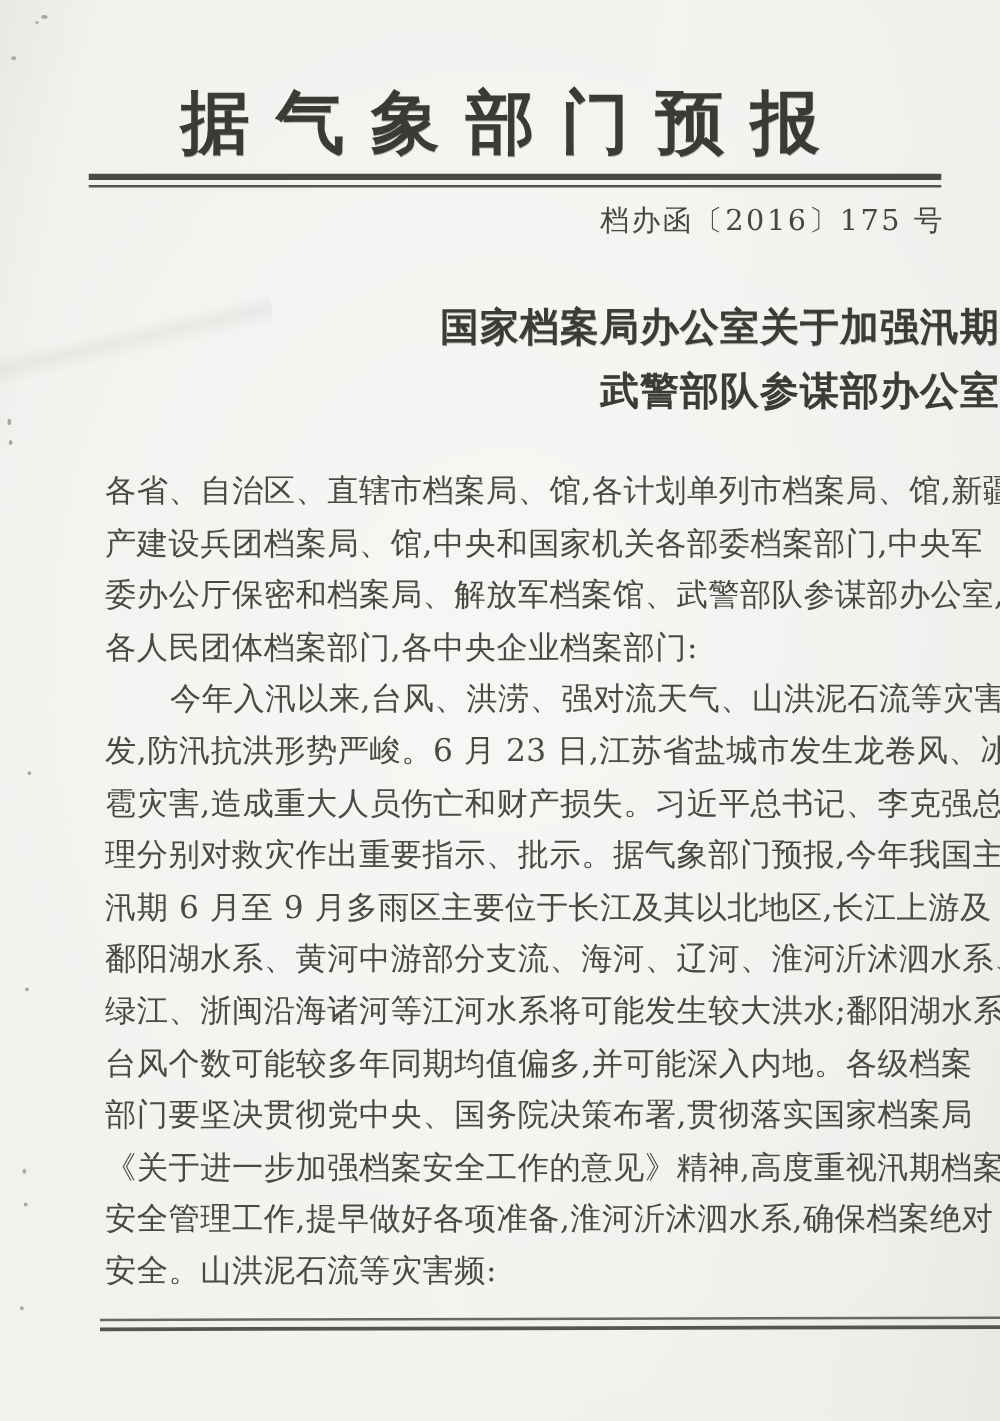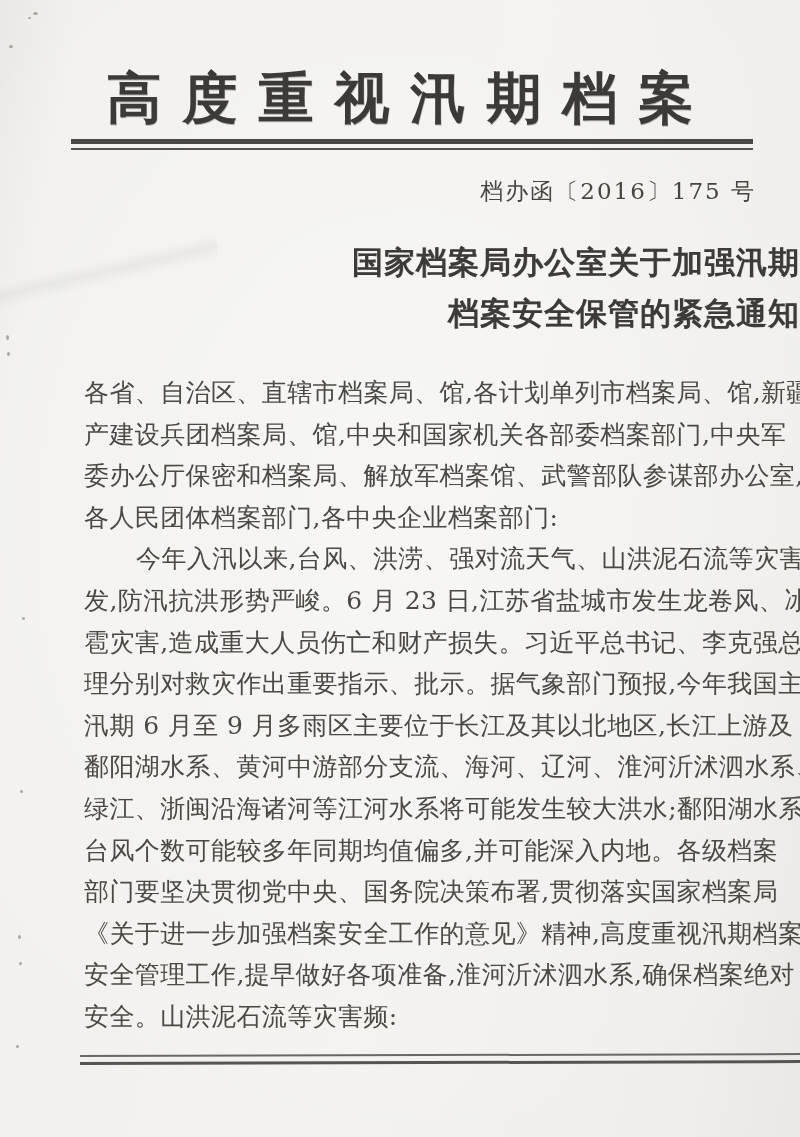--- a/index.html
+++ b/index.html
@@ -60,21 +60,20 @@
     height: 0;
     border-top: 2px solid #555350;
   }
   .doc-number {
     position: absolute;
     top: 161px;
     right: 44px;
     font-size: 23px;
     letter-spacing: 2px;
     color: #47453f;
-    margin-top: 15px;
   }
   .doc-title {
     position: absolute;
     top: 237px;
     left: 0;
     right: 0;
     text-align: right;
     font-size: 31px;
     font-weight: bold;
     line-height: 51px;
@@ -136,30 +135,30 @@
   <div class="speck" style="left:28px;top:17px;width:3px;height:2px;"></div>
   <div class="speck" style="left:9px;top:45px;width:4px;height:3px;"></div>
   <div class="speck" style="left:6px;top:335px;width:3px;height:5px;"></div>
   <div class="speck" style="left:7px;top:352px;width:3px;height:4px;"></div>
   <div class="speck" style="left:22px;top:617px;width:3px;height:3px;"></div>
   <div class="speck" style="left:20px;top:790px;width:3px;height:3px;"></div>
   <div class="speck" style="left:18px;top:935px;width:3px;height:4px;"></div>
   <div class="speck" style="left:19px;top:962px;width:3px;height:3px;"></div>
   <div class="speck" style="left:16px;top:1045px;width:3px;height:3px;"></div>
 
-  <div class="letterhead">高度重视汛期档案</div>
+  <div class="letterhead">据气象部门预报</div>
 
   <div class="header-rule-thick"></div>
   <div class="header-rule-thin"></div>
 
   <div class="doc-number">档办函〔2016〕175 号</div>
 
   <div class="doc-title">
     <div>国家档案局办公室关于加强汛期</div>
-    <div>档案安全保管的紧急通知</div>
+    <div>武警部队参谋部办公室</div>
   </div>
 
   <div class="body-block">
     <div class="doc-line">各省、自治区、直辖市档案局、馆,各计划单列市档案局、馆,新疆生</div>
     <div class="doc-line">产建设兵团档案局、馆,中央和国家机关各部委档案部门,中央军</div>
     <div class="doc-line">委办公厅保密和档案局、解放军档案馆、武警部队参谋部办公室,</div>
     <div class="doc-line">各人民团体档案部门,各中央企业档案部门:</div>
     <div class="doc-line indent">今年入汛以来,台风、洪涝、强对流天气、山洪泥石流等灾害频</div>
     <div class="doc-line">发,防汛抗洪形势严峻。6 月 23 日,江苏省盐城市发生龙卷风、冰</div>
     <div class="doc-line">雹灾害,造成重大人员伤亡和财产损失。习近平总书记、李克强总</div>

